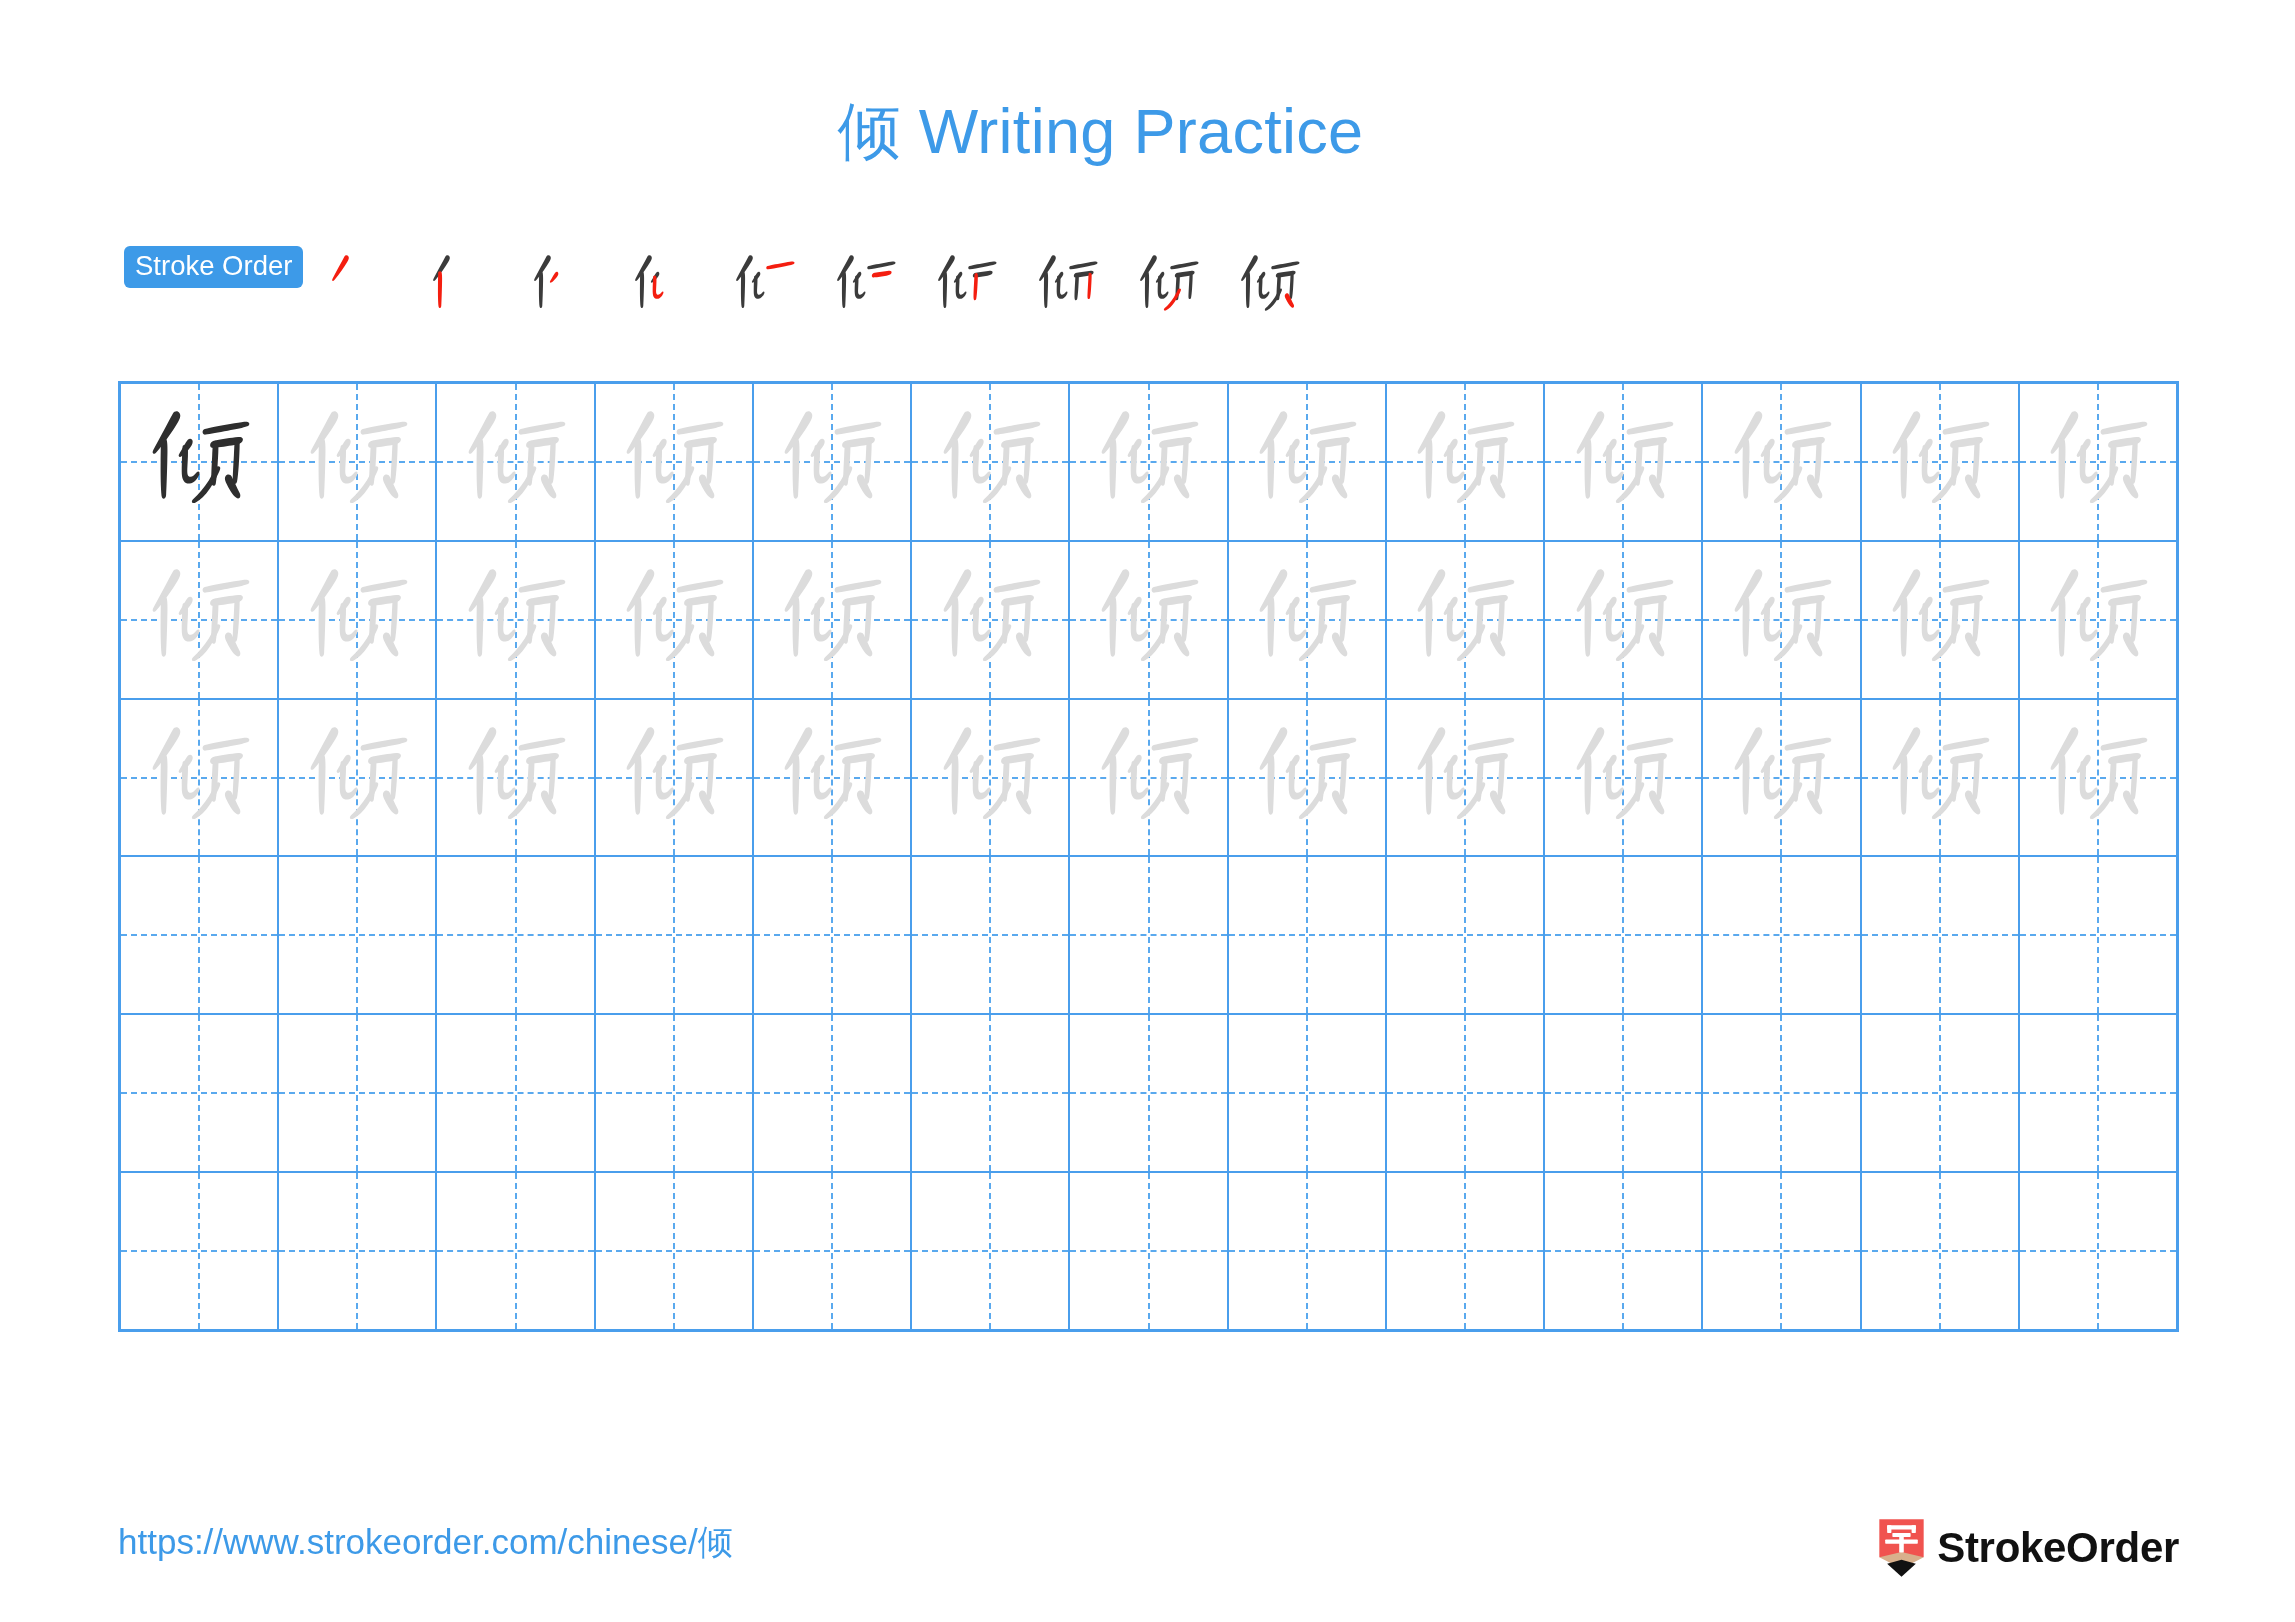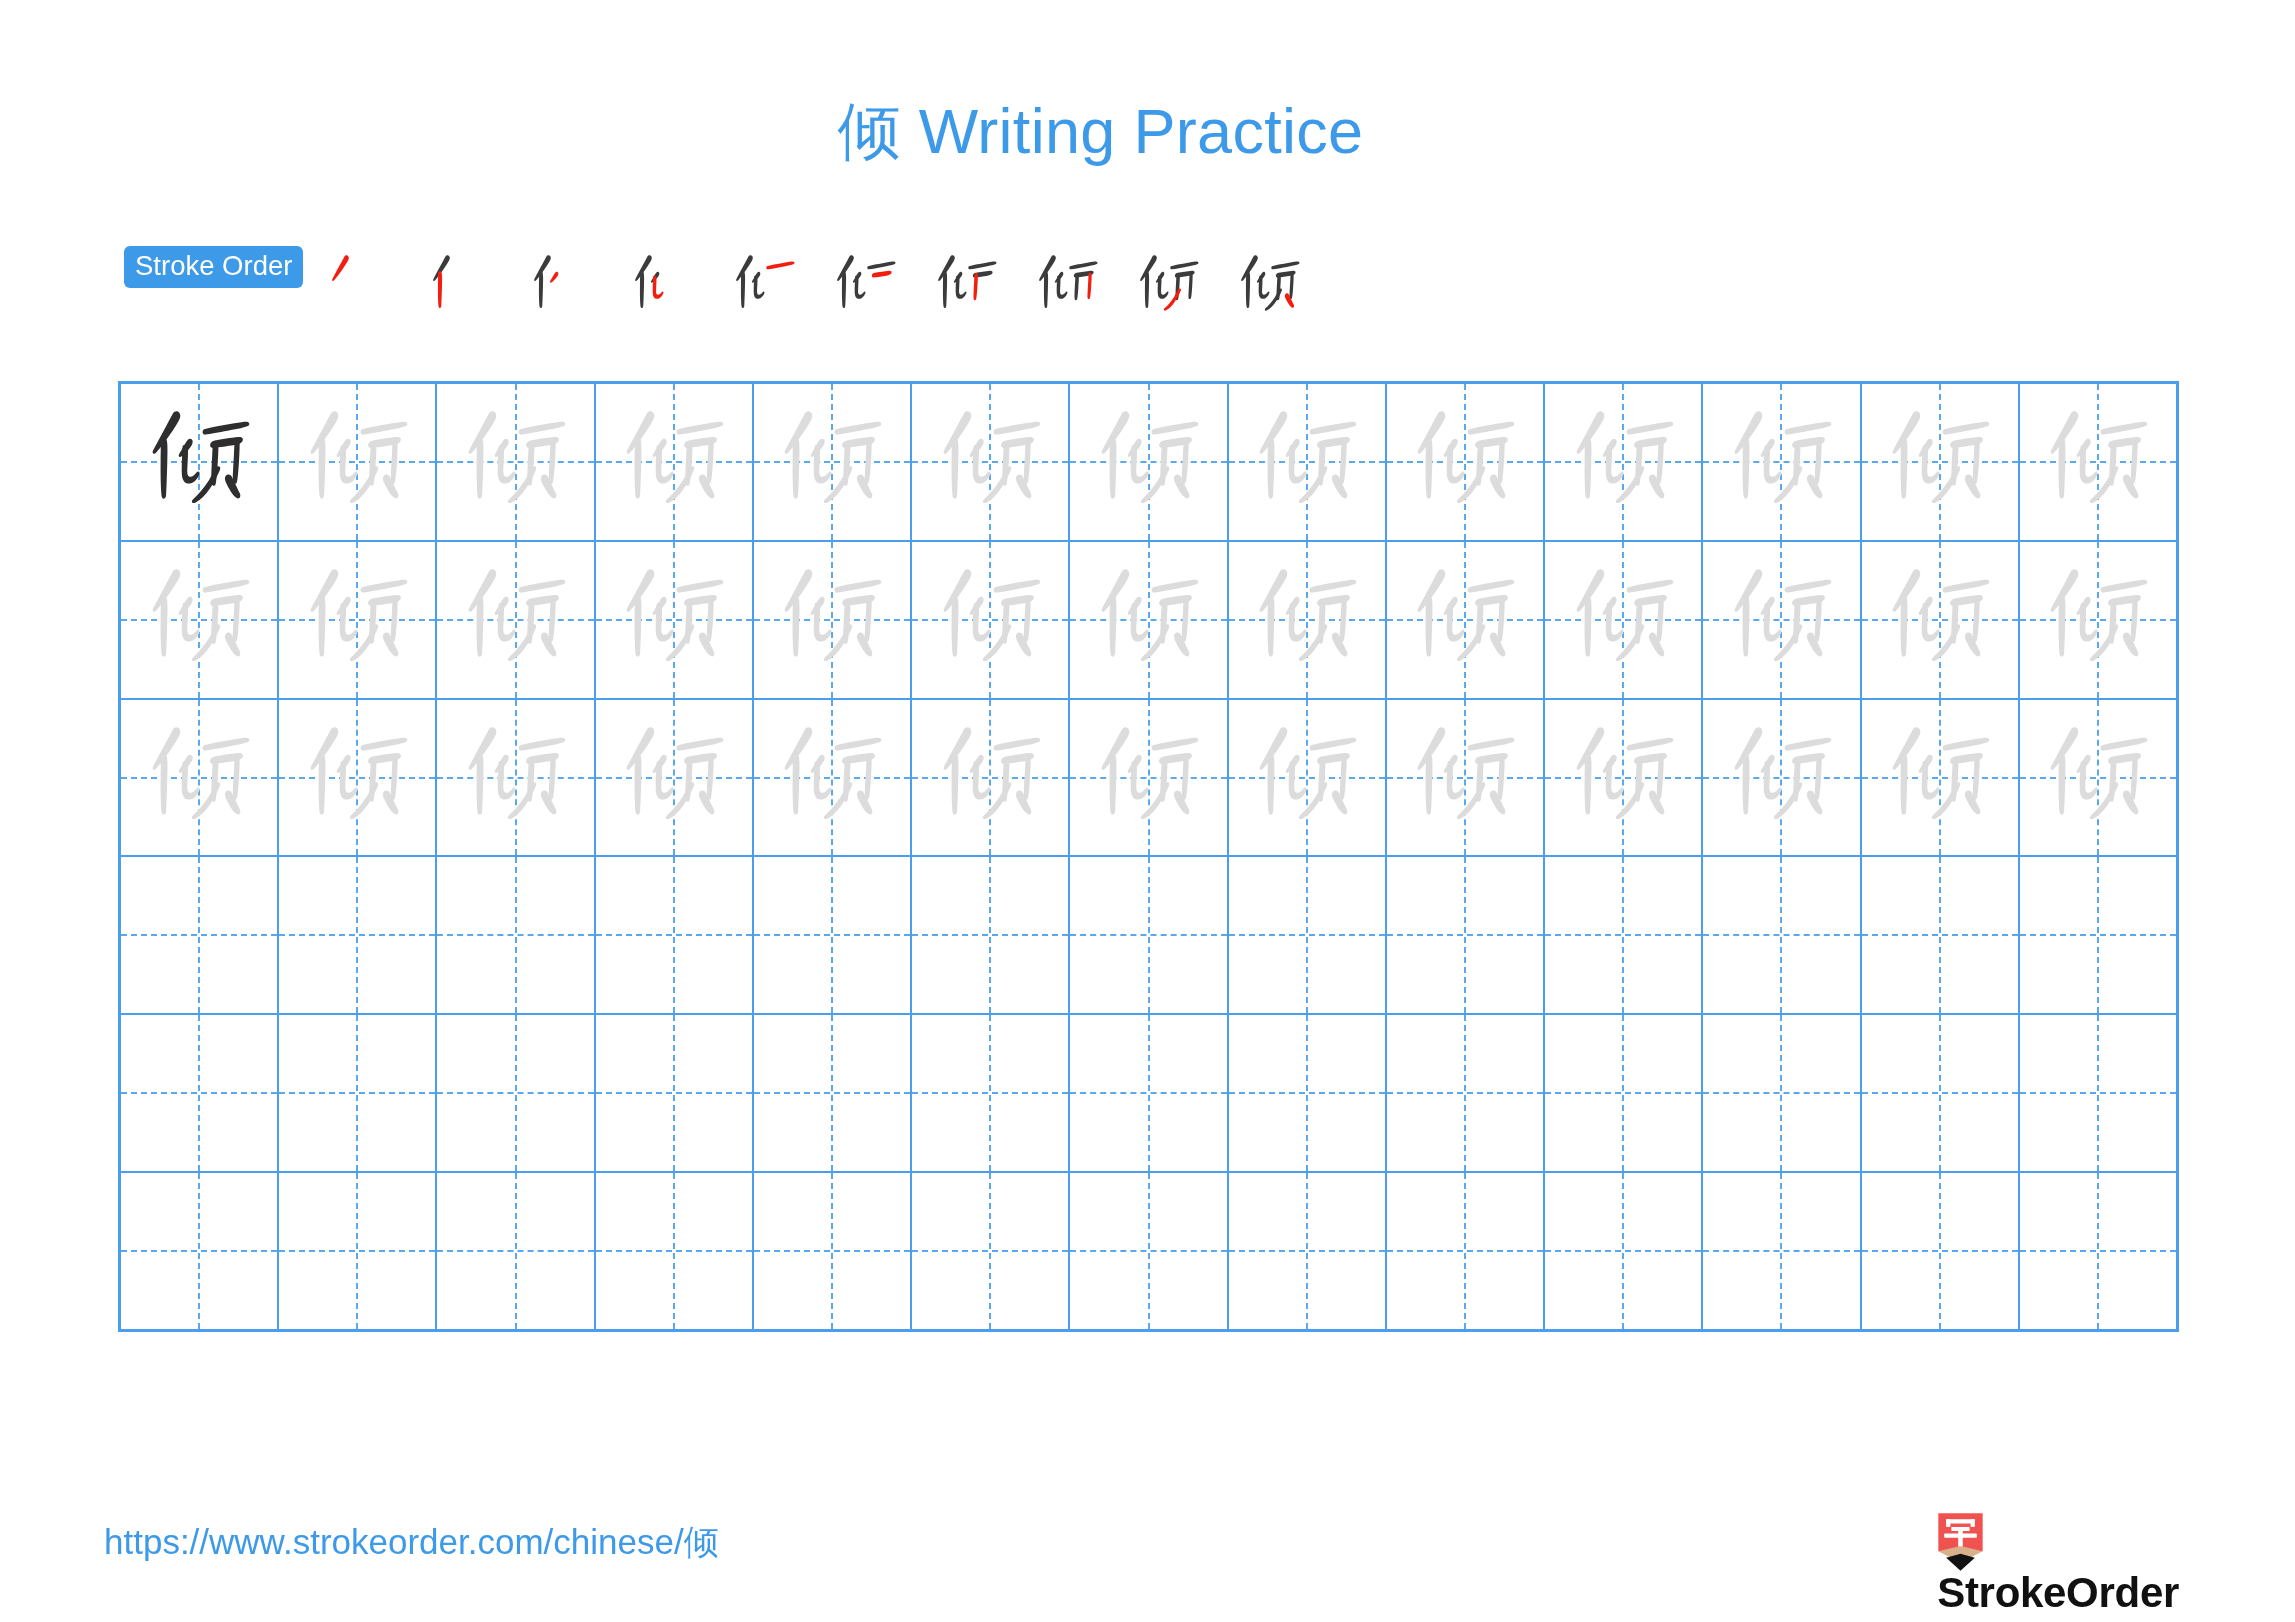--- a/index.html
+++ b/index.html
@@ -149,35 +149,34 @@
   
   #footer {
     position: absolute;
     left: 0;
     top: 1512px;
     width: 2295px;
     height: 79px;
   }
   #footer-url {
     position: absolute;
-    left: 104px;
+    left: 118px;
     top: 11.8px;
     font-size: 35px;
     color: #3d9ae8;
     white-space: nowrap;
     line-height: 1;
   }
   #footer-logo {
     position: absolute;
     right: 116px;
     top: 0;
     height: 72px;
     display: flex;
-    align-items: flex-start;
-    flex-direction: column;
+    align-items: center;
   }
   #logo-mark {
     width: 47px;
     height: 60px;
     flex: 0 0 auto;
     margin-right: 11.8px;
     position: relative;
   }
   #logo-mark svg { display: block; width: 47px; height: 60px; }
   #logo-text {

